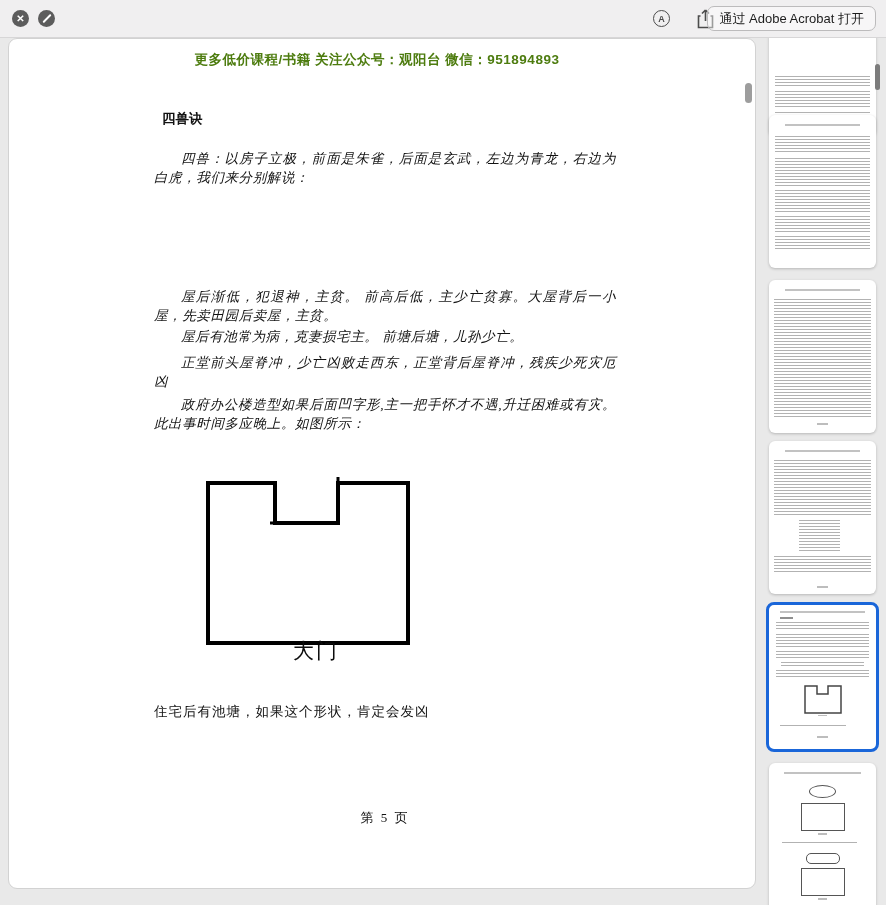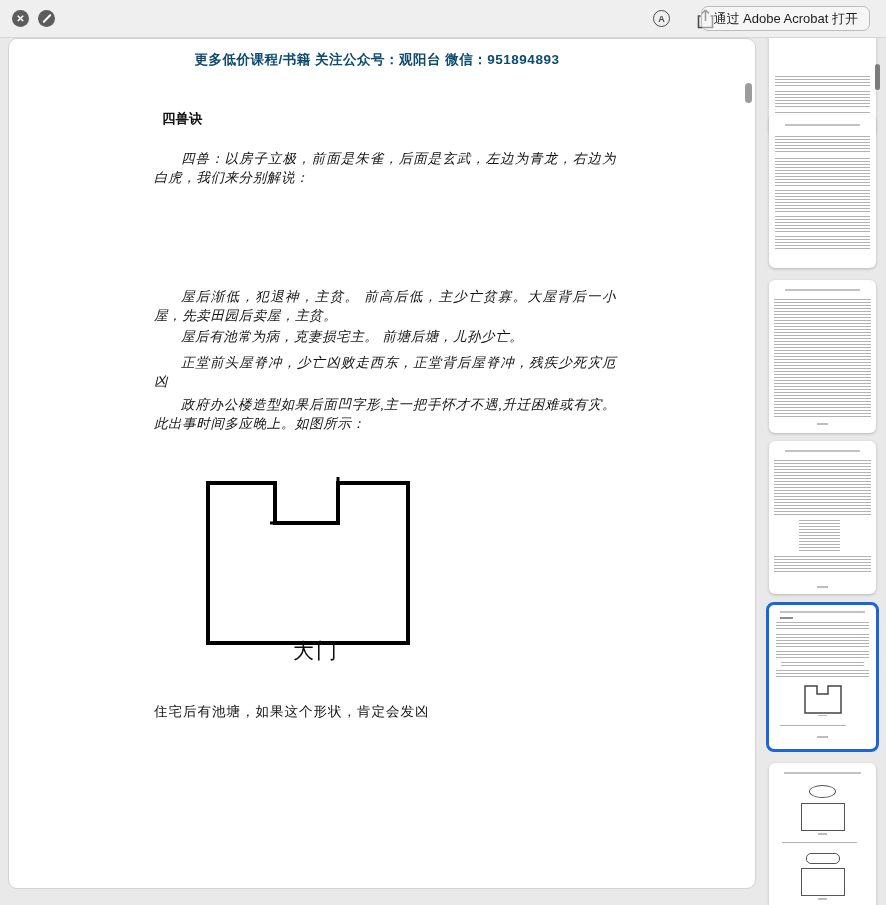--- a/index.html
+++ b/index.html
@@ -27,36 +27,36 @@
     white-space:nowrap;overflow:hidden;max-width:560px;
   }
   .acrobat-icon{
     position:absolute;right:216px;top:10px;width:15px;height:15px;
     border:1.6px solid #4c4c4c;border-radius:50%;
     display:flex;align-items:center;justify-content:center;
     font-size:9px;font-weight:700;color:#4c4c4c;
   }
   .share-icon{position:absolute;right:172px;top:8px;}
   .open-btn{
-    position:absolute;right:16px;top:6px;height:25px;padding:4px 11px;
+    position:absolute;right:10px;top:6px;height:25px;padding:4px 11px;
     border:1px solid #bcbbbc;border-radius:7px;background:rgba(255,255,255,.45);
     font-size:13px;color:#1c1c1c;display:flex;align-items:center;box-sizing:border-box;
     white-space:nowrap;
   }
   
   .panel{
     position:absolute;left:8px;top:38px;width:748px;height:851px;
     background:#fff;border:1px solid #d2d2d2;border-radius:9px;
     box-sizing:border-box;overflow:hidden;
   }
   .doc{font-family:"Liberation Serif","DejaVu Serif",serif;color:#121212;margin-left:8px;}
   .promo{
     position:absolute;top:12px;left:137px;width:462px;text-align:center;
     font-family:"Liberation Sans",sans-serif;font-size:13.5px;font-weight:600;
-    color:#0c4a6e;letter-spacing:.5px;
+    color:#4d7c0f;letter-spacing:.5px;
   }
   .sec-title{position:absolute;top:71px;left:145px;font-size:13.5px;font-weight:700;}
   .para{
     position:absolute;left:137px;width:462px;font-size:13.5px;line-height:19px;
     text-align:justify;text-indent:2em;letter-spacing:.6px;font-style:italic;
   }
   .diagram{position:absolute;left:197px;top:436px;width:204px;height:172px;}
   .diagram-label{
     position:absolute;left:197px;top:598px;width:204px;text-align:center;
     font-size:21px;letter-spacing:2px;color:#0c0c0c;
@@ -117,20 +117,21 @@
   <div class="diagram">
     <svg width="204" height="172" viewBox="0 0 204 172">
       <path d="M2 8 H69 V48 H132 V8 H202 V168 H2 Z" fill="none" stroke="#000" stroke-width="4"></path>
       <line x1="132" y1="8" x2="132" y2="2" stroke="#000" stroke-width="3"></line>
       <line x1="64" y1="48" x2="69" y2="48" stroke="#000" stroke-width="3"></line>
     </svg>
   </div>
   <div class="diagram-label doc">大门</div>
 
   <div class="caption doc">住宅后有池塘，如果这个形状，肯定会发凶</div>
+  <div class="pagefooter doc">第 5 页</div>
 
   <div class="main-scroll"></div>
 </div>
 
 <div class="sidebar">
 
   <div class="thumb" style="top:-62px;height:160px;">
     <div style="height:100px;"></div>
     <div class="txt" style="width:88%;height:10px;"></div>
     <div class="txt" style="width:88%;height:16px;margin-top:5px;"></div>

